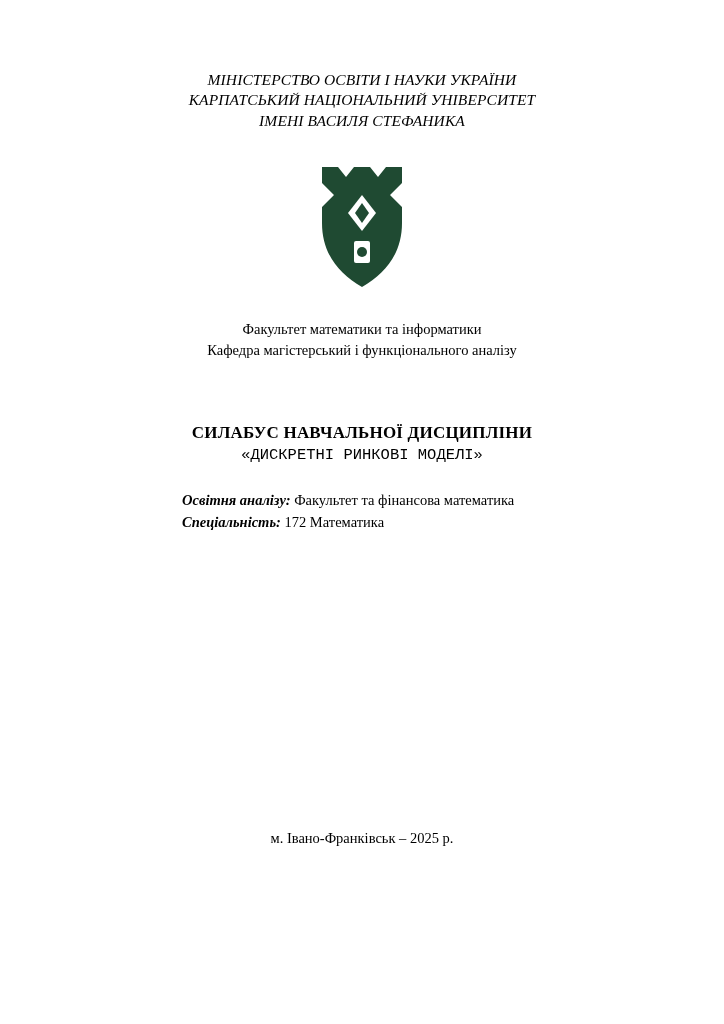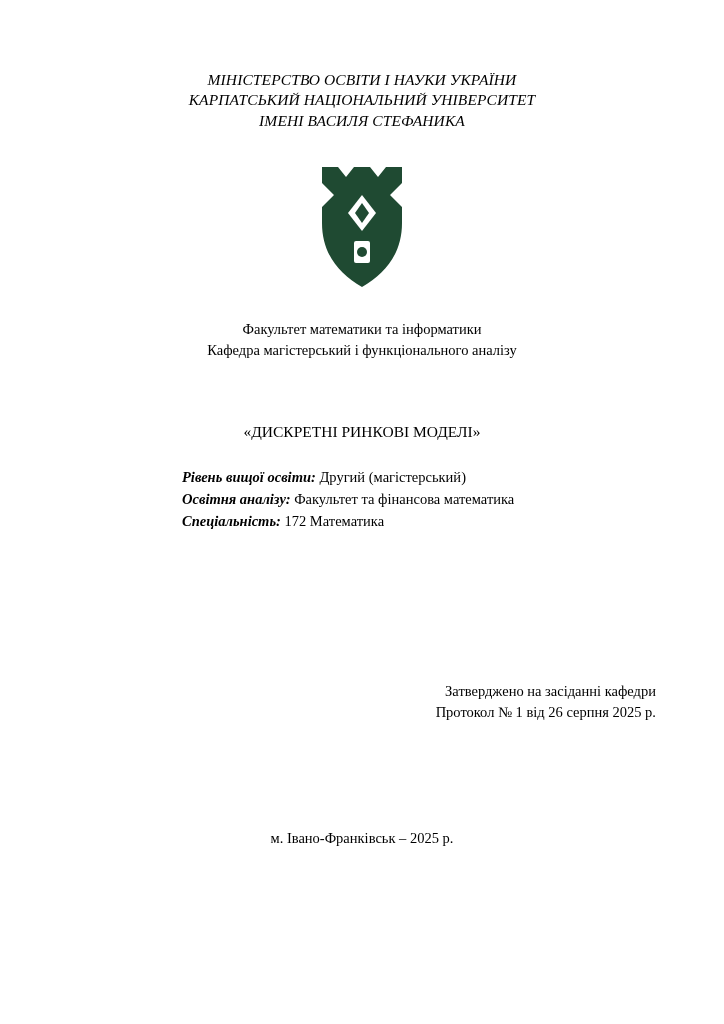--- a/index.html
+++ b/index.html
@@ -51,20 +51,21 @@
     margin-top: 62px;
   }
   .syllabus-title {
     font-size: 17px;
     font-weight: bold;
     letter-spacing: 0.2px;
   }
   .course-title {
     font-size: 15.5px;
     margin-top: 3px;
+    font-family: Liberation Mono, monospace;
   }
   .meta {
     margin-top: 26px;
     padding-left: 118px;
     font-size: 14.5px;
     line-height: 1.5;
   }
   .meta .lbl {
     font-weight: bold;
     font-style: italic;
@@ -121,38 +122,31 @@
       </g>
     </svg>
   </div>
 
   <div class="faculty">
     <div>Факультет математики та інформатики</div>
     <div>Кафедра магістерський і функціонального аналізу</div>
   </div>
 
   <div class="title-block">
+    <div class="syllabus-title">СИЛАБУС НАВЧАЛЬНОЇ ДИСЦИПЛІНИ</div>
     <div class="course-title">«ДИСКРЕТНІ РИНКОВІ МОДЕЛІ»</div>
   </div>
 
   <div class="meta">
-    <div>
-      <span class="lbl">Рівень вищої освіти:</span>
-      <span>Другий (магістерський)</span>
-    </div>
     <div>
       <span class="lbl">Освітня аналізу:</span>
       <span>Факультет та фінансова математика</span>
     </div>
     <div>
       <span class="lbl">Спеціальність:</span>
       <span>172 Математика</span>
     </div>
   </div>
 
-  <div class="approval">
-    <div>Затверджено на засіданні кафедри</div>
-    <div>Протокол № 1 від 26 серпня 2025 р.</div>
-  </div>
 
   <div class="city">м. Івано-Франківськ – 2025 р.</div>
 
 </div>
 
 </body></html>

